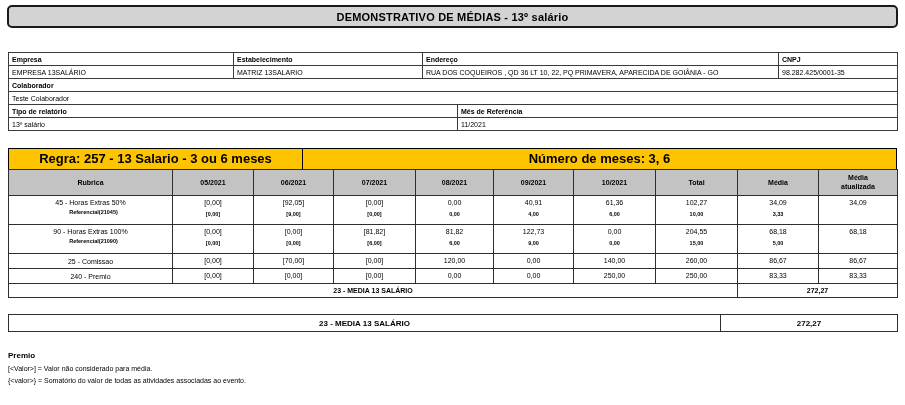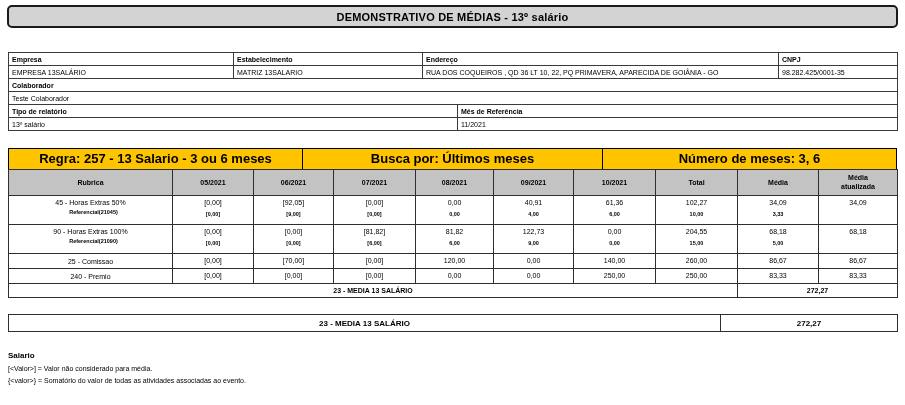--- a/index.html
+++ b/index.html
@@ -121,21 +121,20 @@
       </tr>
       <tr>
         <td colspan="3">13º salário</td>
         <td colspan="2">11/2021</td>
       </tr>
     </tbody>
   </table>
 
   <div class="band">
     <div class="seg s1">Regra: 257 - 13 Salario - 3 ou 6 meses</div>
-    <div class="seg s2">Busca por: Últimos meses</div>
     <div class="seg s3">Número de meses: 3, 6</div>
   </div>
 
   <table class="medias">
     <colgroup>
       <col style="width:164px">
         <col style="width:81px">
         <col style="width:80px">
         <col style="width:82px">
         <col style="width:78px">
@@ -323,18 +322,18 @@
       </colgroup>
     <tbody>
       <tr>
         <td>23 - MEDIA 13 SALÁRIO</td>
         <td>272,27</td>
       </tr>
     </tbody>
   </table>
 
   <div class="legend">
-    <div class="legend-title">Salario</div>
+    <div class="legend-title">Premio</div>
     <div class="legend-line">[&lt;Valor&gt;] = Valor não considerado para média.</div>
     <div class="legend-line">{&lt;valor&gt;} = Somatório do valor de todas as atividades associadas ao evento.</div>
   </div>
 
 </div>
 
 </body></html>

